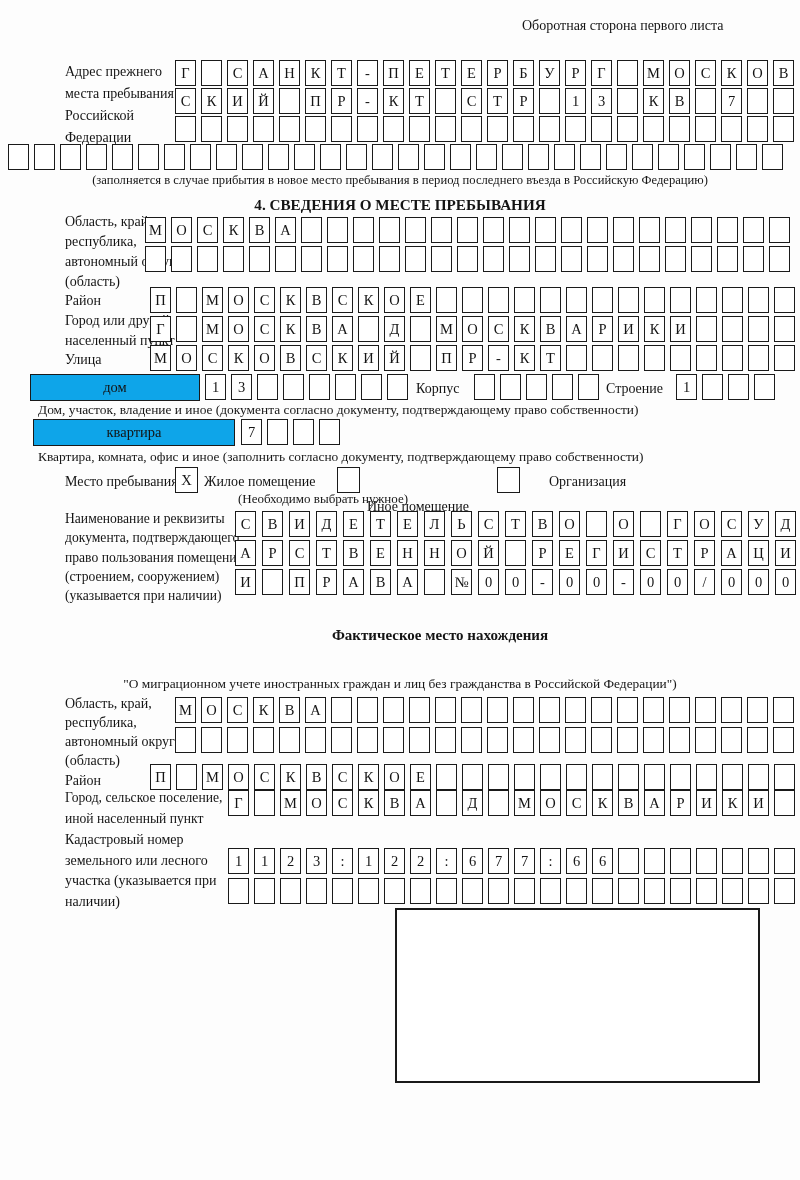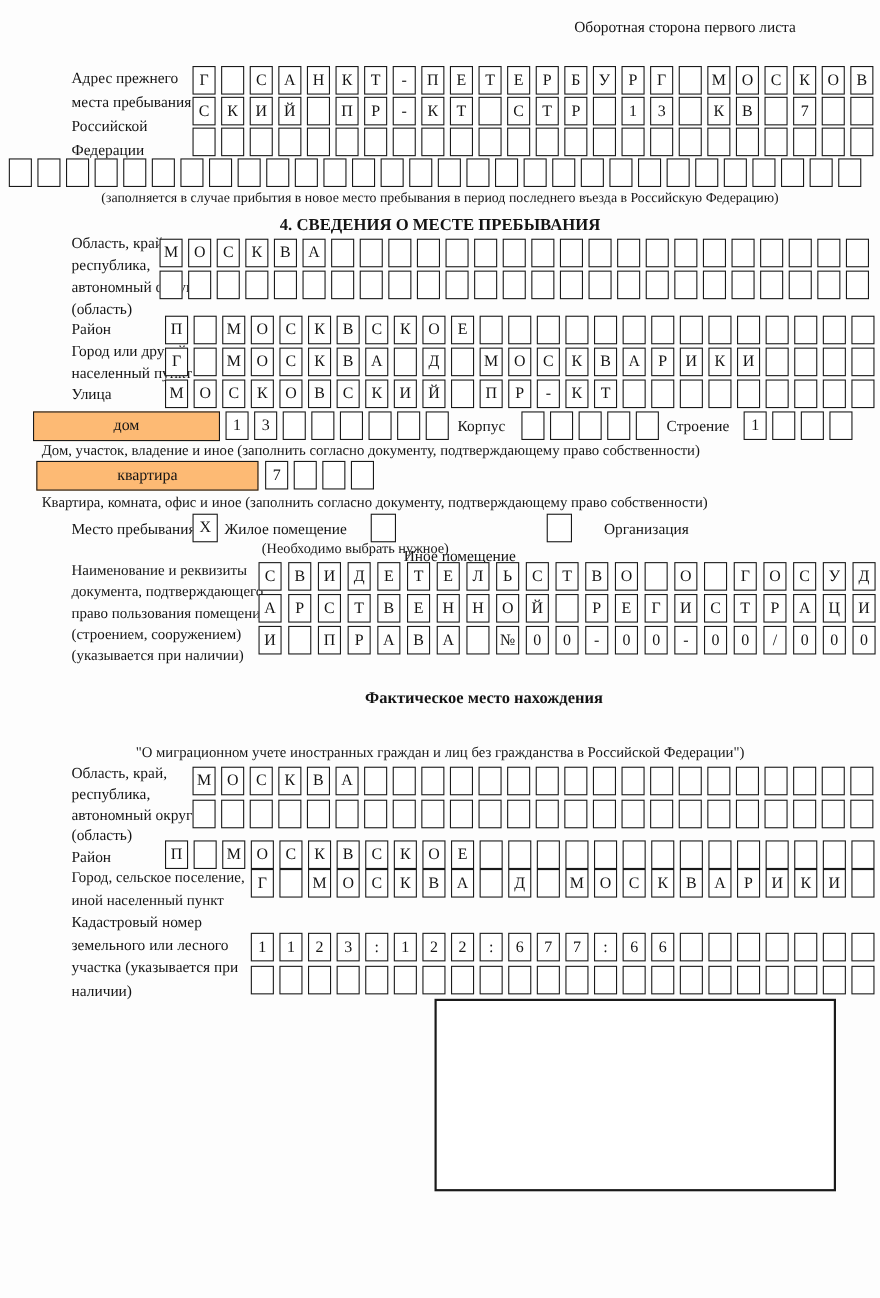--- a/index.html
+++ b/index.html
@@ -15,21 +15,21 @@
   .crow { position:absolute; display:flex; gap:5px; }
   .crow.g6 { gap:6px; }
   .cell {
     box-sizing:border-box; flex:none; width:21px; height:26px;
     border:1.7px solid #1a1a1a; background:#fff;
     display:inline-flex; align-items:center; justify-content:center;
     font-size:14.5px; line-height:1;
   }
   .bigbox {
     position:absolute; box-sizing:border-box; height:27px;
-    border:1.7px solid #1a1a1a; background:#fdba74;
+    border:1.7px solid #1a1a1a; background:#0ea5e9;
     display:flex; align-items:center; justify-content:center; font-size:14.5px;text-align:center;
   }
   .cb {
     position:absolute; box-sizing:border-box; width:23px; height:26px;
     border:1.7px solid #1a1a1a; background:#fff;
     display:flex; align-items:center; justify-content:center; font-size:14.5px;
   }
   .title { position:absolute; font-weight:bold; font-size:15.2px; }
 
   #hdr-right { position:absolute; left:522px; top:18px; font-size:14px; }
@@ -387,21 +387,21 @@
       <span class="cell"></span>
       <span class="cell"></span>
     </div>
   <div class="lbl" id="stroenie-label">Строение</div>
   <div class="crow" id="stroenie-r">
       <span class="cell">1</span>
       <span class="cell"></span>
       <span class="cell"></span>
       <span class="cell"></span>
     </div>
-  <div class="note" id="house-note">Дом, участок, владение и иное (заполнить согласно документу, подтверждающему право собственности)</div>
+  <div class="note" id="house-note">Дом, участок, владение и иное (документа согласно документу, подтверждающему право собственности)</div>
 
   <div class="bigbox" id="apt-box">квартира</div>
   <div class="crow" id="apt-r">
       <span class="cell">7</span>
       <span class="cell"></span>
       <span class="cell"></span>
       <span class="cell"></span>
     </div>
   <div class="note" id="apt-note">Квартира, комната, офис и иное (заполнить согласно документу, подтверждающему право собственности)</div>
 

